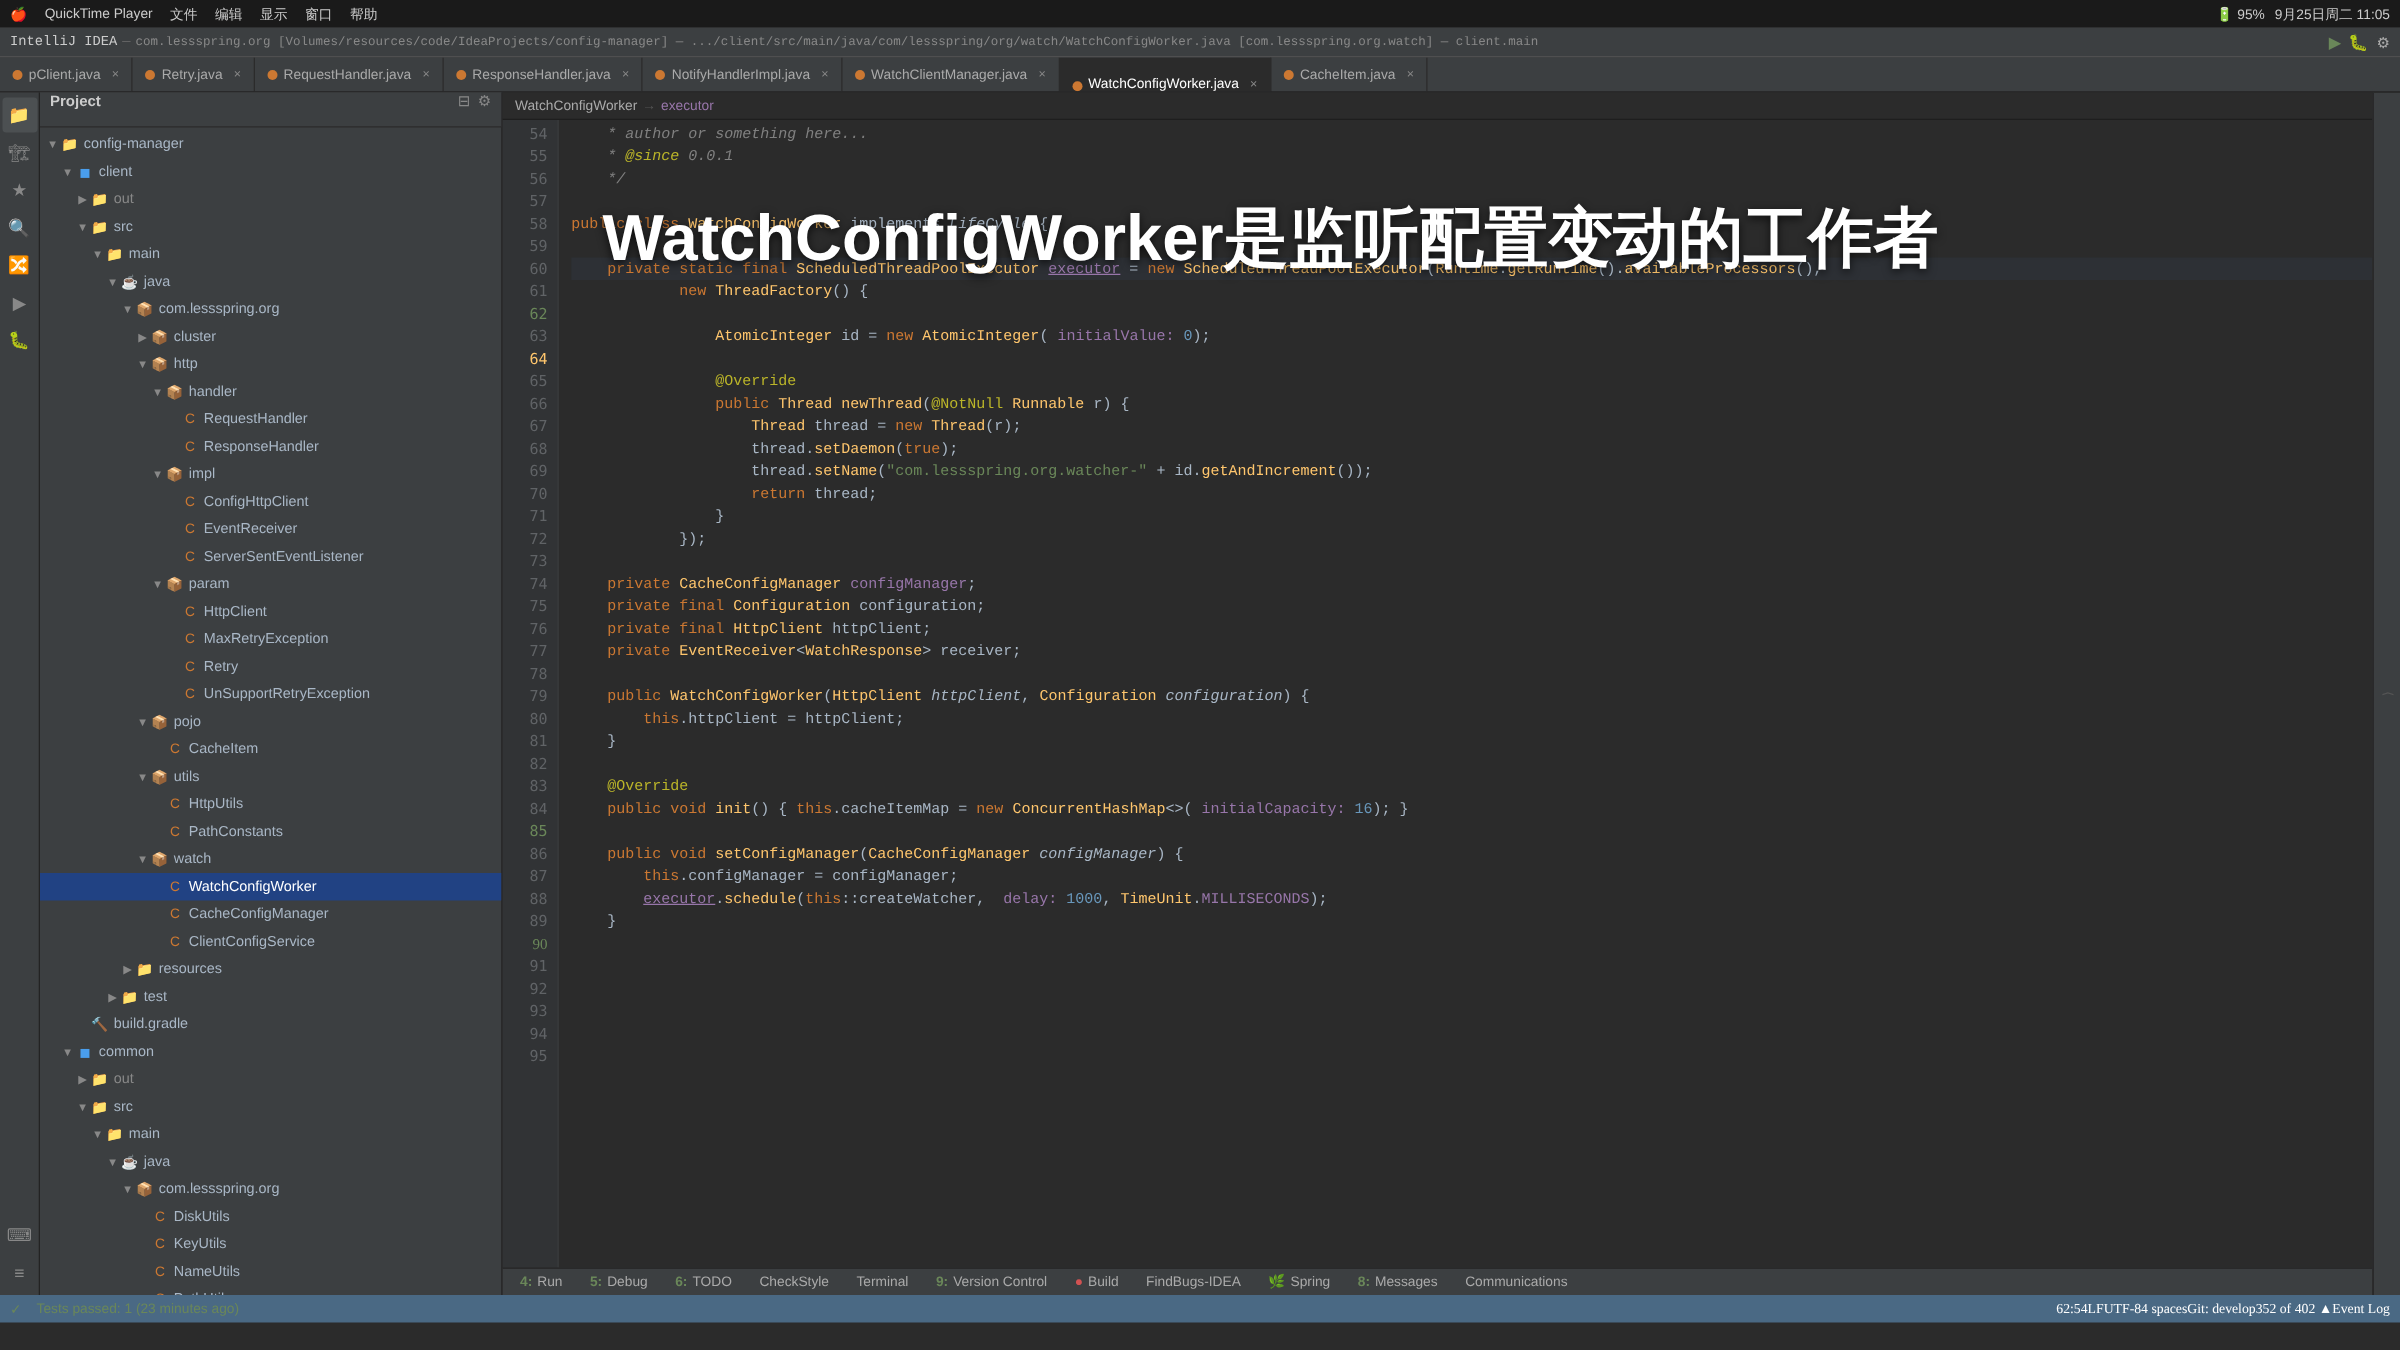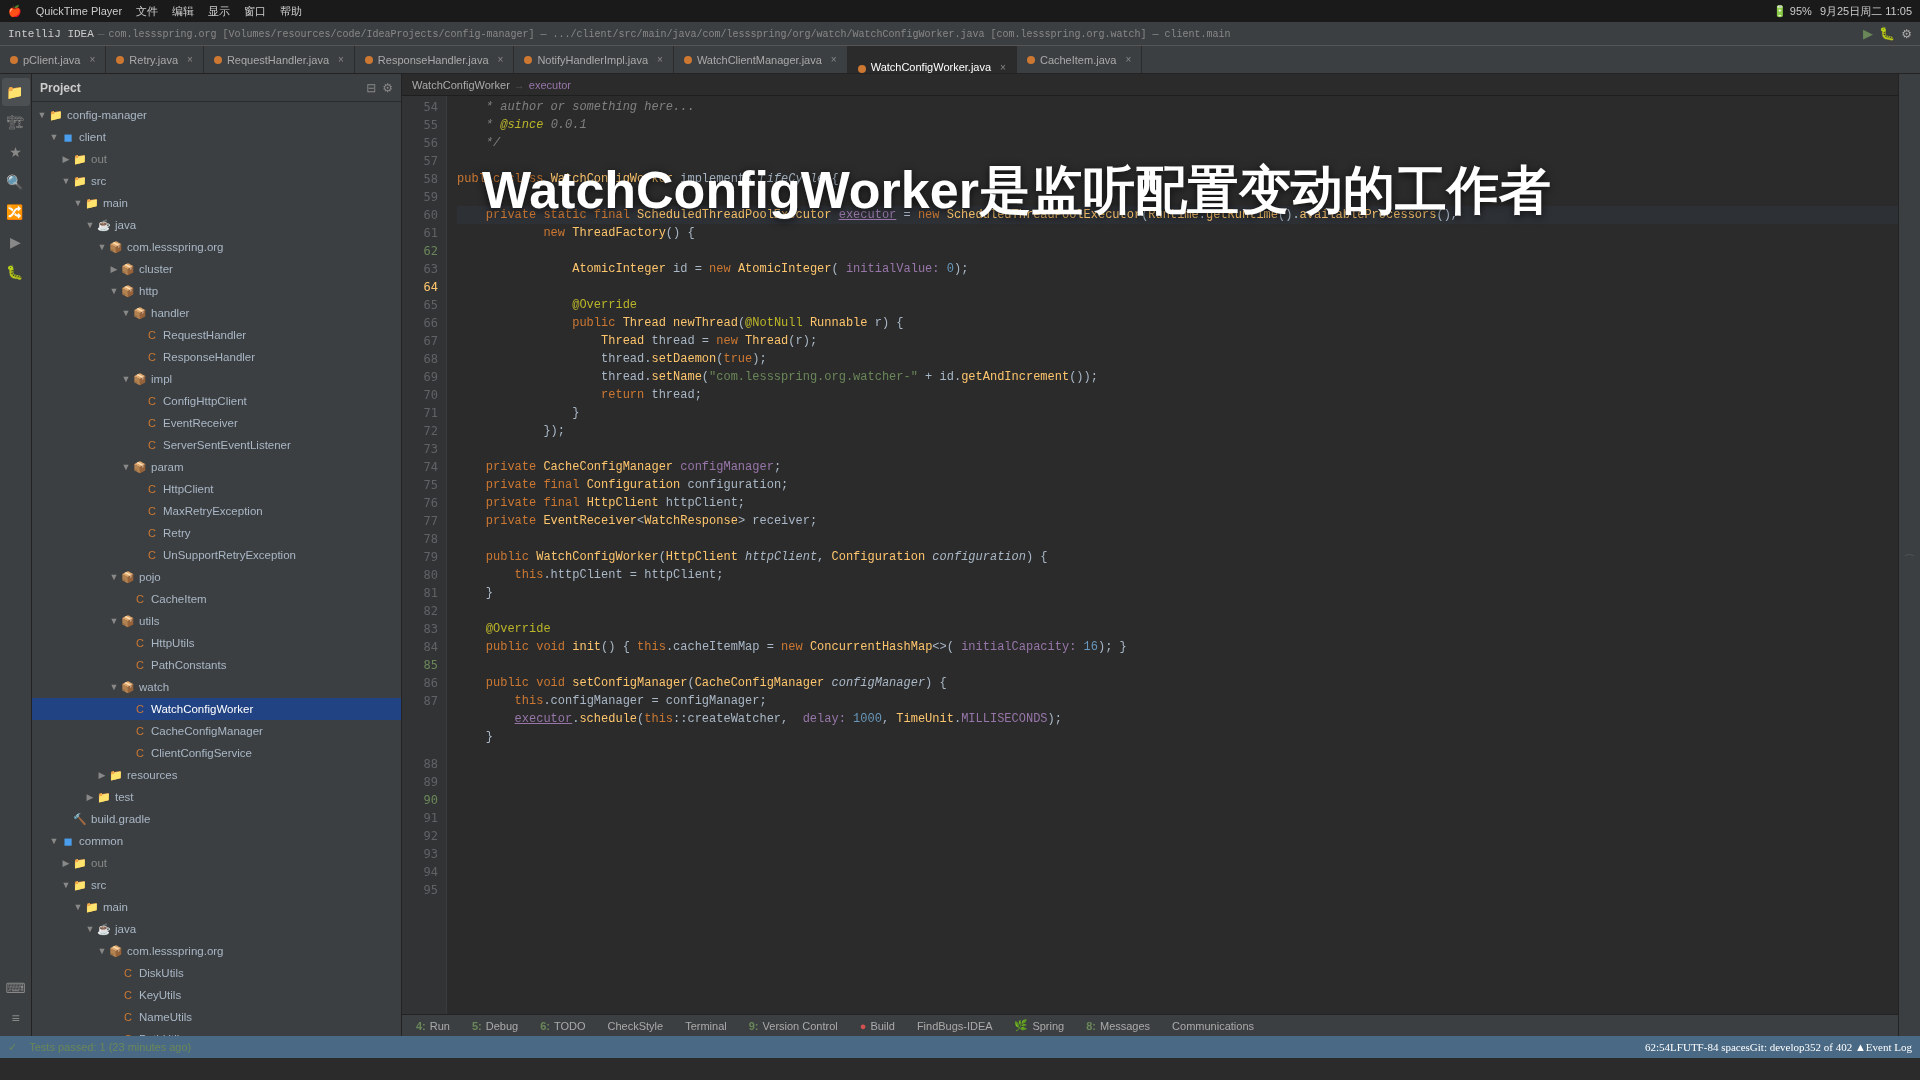--- a/index.html
+++ b/index.html
@@ -26,21 +26,21 @@
     
     #main-layout { display: flex; height: calc(1080px - 22px - 24px - 28px - 22px - 22px); }
     
     
     #activity-bar { width: 32px; background: #3c3f41; display: flex; flex-direction: column; align-items: center; padding-top: 4px; gap: 2px; border-right: 1px solid #232323; }
     .activity-icon { width: 28px; height: 28px; display: flex; align-items: center; justify-content: center; color: #888; font-size: 14px; cursor: pointer; border-radius: 3px; }
     .activity-icon.active { color: #fff; background: #4c5052; }
     
     
     #left-panel { width: 370px; background: #3c3f41; border-right: 1px solid #232323; display: flex; flex-direction: column; }
-    #left-panel-header { height: 28px; background: #3c3f41; display: flex; align-items: center; padding: 0 8px; gap: 4px; font-size: 12px; color: #bbb; border-bottom: 1px solid #2b2b2b; }
+    #left-panel-header { height: 28px; background: #3c3f41; display: flex; align-items: flex-start; padding: 0 8px; gap: 4px; font-size: 12px; color: #bbb; border-bottom: 1px solid #2b2b2b; }
     #project-tree { flex: 1; overflow-y: auto; padding: 2px 0; }
     .tree-item { display: flex; align-items: center; height: 22px; padding-left: 4px; cursor: pointer; font-size: 12px; }
     .tree-item.selected { background: #214283; color: #fff; }
     .tree-item .arrow { width: 12px; text-align: center; font-size: 9px; color: #888; }
     .tree-item .file-icon { width: 16px; text-align: center; margin-right: 3px; font-size: 11px; }
     .tree-item .item-label { font-size: 11.5px; }
     .folder-icon { color: #e8a838; }
     .java-icon { color: #cc7832; }
     .gradle-icon { color: #6a8759; }
     
@@ -450,23 +450,23 @@
         <div style="line-height:18px;">78</div>
         <div style="line-height:18px;">79</div>
         <div style="line-height:18px;">80</div>
         <div style="line-height:18px;">81</div>
         <div style="line-height:18px;">82</div>
         <div style="line-height:18px;">83</div>
         <div style="line-height:18px;">84</div>
         <div style="line-height:18px;color:#6a8759;">85</div>
         <div style="line-height:18px;">86</div>
         <div style="line-height:18px;">87</div>
-        <div style="line-height:18px;margin-top:45px;">88</div>
+        <div style="line-height:18px;">88</div>
         <div style="line-height:18px;">89</div>
-        <div style="line-height:18px;color:#6a8759;">90</div>
+        <div style="line-height:18px;color:#6a8759;font-family:Liberation Serif, serif;">90</div>
         <div style="line-height:18px;">91</div>
         <div style="line-height:18px;">92</div>
         <div style="line-height:18px;">93</div>
         <div style="line-height:18px;">94</div>
         <div style="line-height:18px;">95</div>
       </div>
 
       <div id="code-lines">
         <div class="code-line">
             <code class="cmt">    * author or something here...</code>

